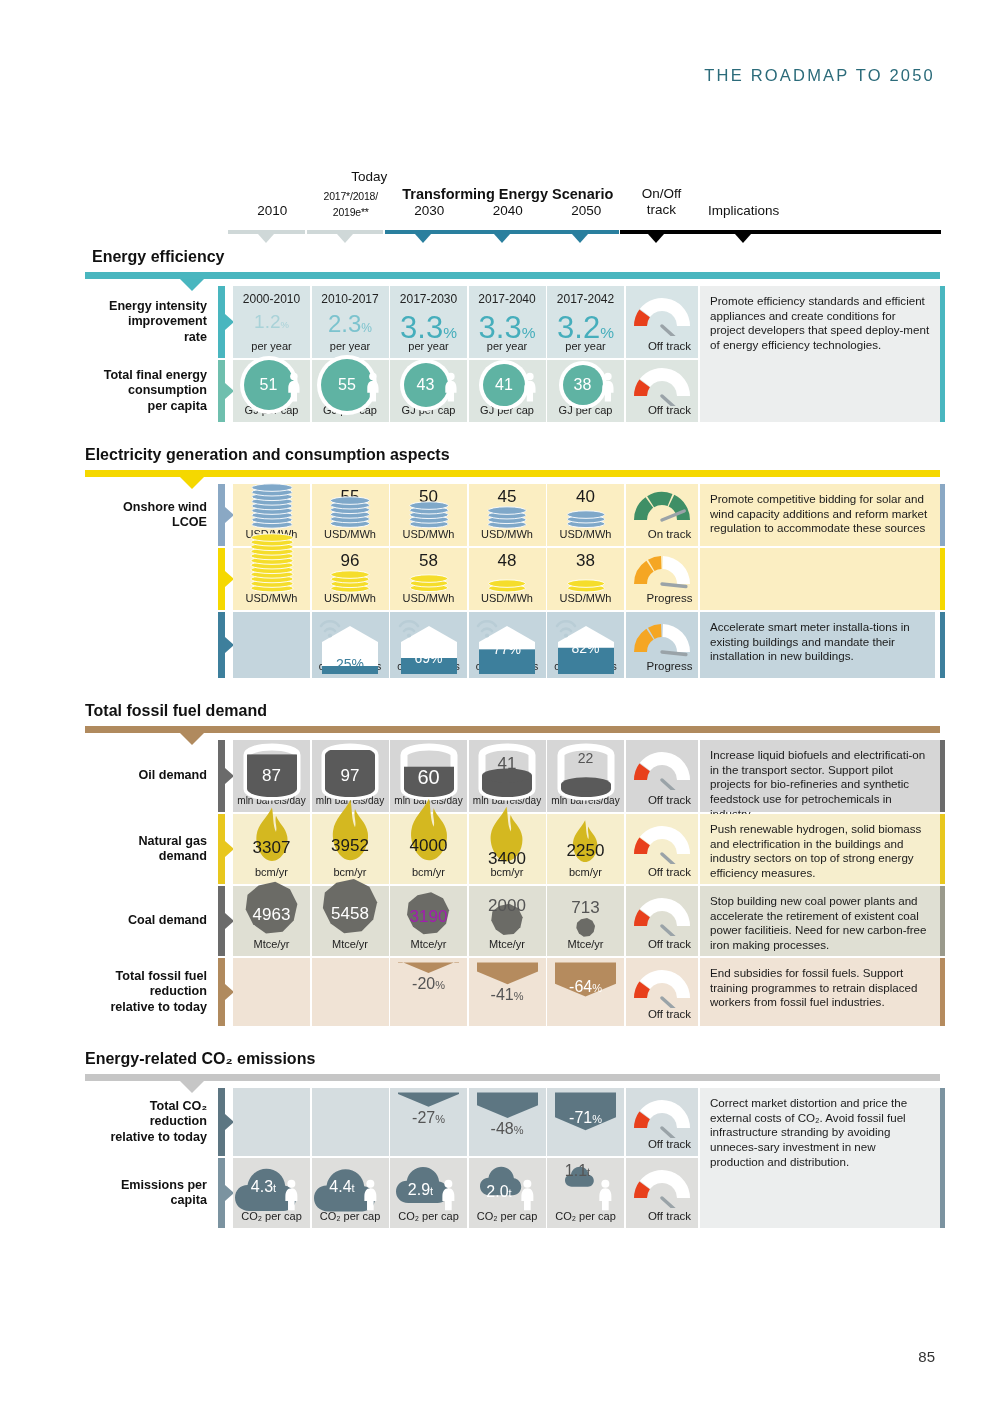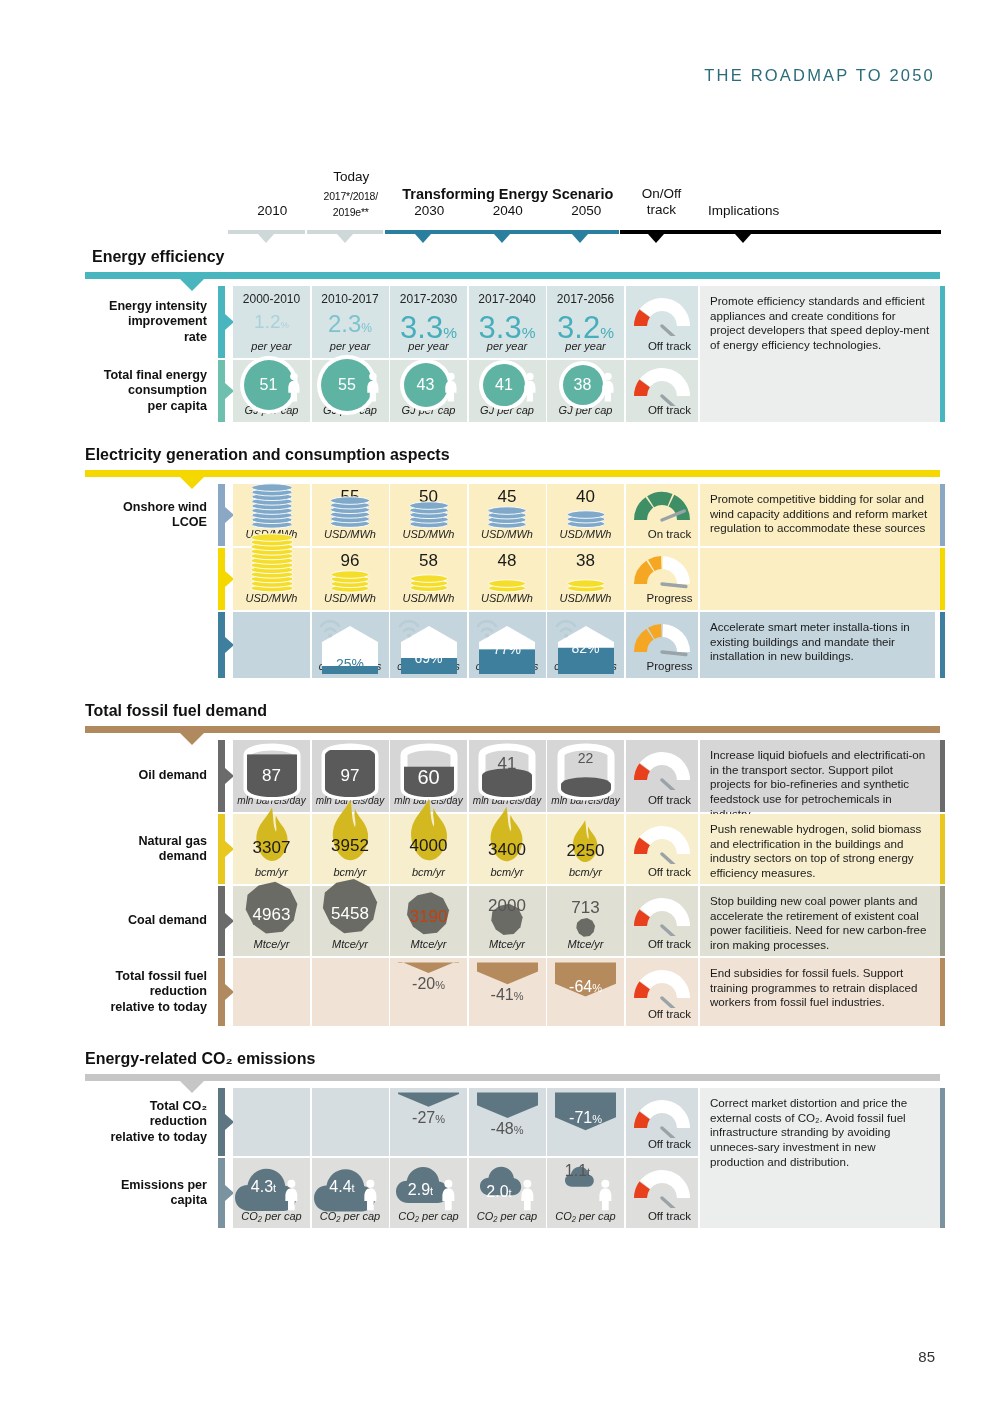--- a/index.html
+++ b/index.html
@@ -41,21 +41,21 @@
     display:flex;align-items:center;justify-content:flex-end;
     text-align:right;font-weight:bold;font-size:12.6px;line-height:1.22;color:#111;
     padding-right:8px;box-sizing:border-box;
   }
   .rbar{position:absolute;left:133px;top:0;width:7px;height:100%;}
   .rarrow{position:absolute;left:140px;width:0;height:0;
      border-top:8px solid transparent;border-bottom:8px solid transparent;}
   .cells{position:absolute;left:148px;top:0;height:100%;width:707px;}
   .cell{position:absolute;top:0;height:100%;box-sizing:border-box;}
   .c-head{position:absolute;top:6px;left:0;right:0;text-align:center;font-size:12px;color:#222;}
-  .c-unit{position:absolute;bottom:6px;left:0;right:0;text-align:center;font-size:11px;color:#222;font-style:italic;}
+  .c-unit{position:absolute;bottom:6px;left:0;right:0;text-align:center;font-size:11px;color:#222;}
   .c-unit.sm{font-size:10px;}
   .c-art{position:absolute;left:0;right:0;top:0;bottom:0;}
   .gauge-lbl{position:absolute;bottom:6px;left:0;right:0;text-align:center;font-size:11.5px;color:#222;padding-left:16px;}
   .impl{
     position:absolute;box-sizing:border-box;padding:8px 8px 6px 10px;
     font-size:11.6px;line-height:1.27;color:#1a1a1a;
   }
   .impl-edge{position:absolute;width:5px;}
   .ctr{position:absolute;left:0;right:0;text-align:center;}
   svg{display:block;}
@@ -63,21 +63,21 @@
 </head>
 <body>
 
 <div class="page">
 
   <div class="run-head">THE ROADMAP TO 2050</div>
   <div class="page-num">85</div>
 
   <div class="colhead" id="colhead">
       <div class="ch-cell " style="left: 233px; width: 78.5px; top: 43px;"><span>2010</span></div>
-      <div class="ch-cell " style="left: 312px; width: 78.5px; top: 9px;"><span>Today</span></div>
+      <div class="ch-cell " style="left: 330px; width: 78.5px; top: 9px;"><span>Today</span></div>
       <div class="ch-cell " style="left: 311.5px; width: 78.5px; top: 28px;"><span class="small-sub">2017*/2018/<br>2019e**</span></div>
       <div class="ch-title" style="left: 390px; width: 235.5px; top: 26px;">Transforming Energy Scenario</div>
       <div class="ch-cell " style="left: 390px; width: 78.5px; top: 43px;"><span>2030</span></div>
       <div class="ch-cell " style="left: 468.5px; width: 78.5px; top: 43px;"><span>2040</span></div>
       <div class="ch-cell " style="left: 547px; width: 78.5px; top: 43px;"><span>2050</span></div>
       <div class="ch-cell " style="left: 622.5px; width: 78px; top: 26px;"><span>On/Off<br>track</span></div>
       <div class="ch-cell" style="left: 708px; width: 200px; top: 43px; text-align: left;"><span>Implications</span></div>
       <div class="ch-bar" style="left: 228px; width: 76.5px; top: 70px; background: rgb(207, 216, 216);"></div>
       <div class="ch-tri" style="left: 258.25px; top: 74px; border-top: 9px solid rgb(207, 216, 216);"></div>
       <div class="ch-bar" style="left: 306.5px; width: 76.5px; top: 70px; background: rgb(207, 216, 216);"></div>
@@ -123,21 +123,21 @@
             </div>
           </div>
           <div class="cell" style="left: 235.5px; width: 77px; background: rgb(215, 228, 230);">
             <div class="c-head">2017-2040</div>
             <div class="c-unit">per year</div>
             <div class="c-art">
               <div class="ctr" style="top: 26px; color: rgb(70, 174, 188);"><span style="font-size:31px;line-height:1">3.3</span><span style="font-size:15.5px">%</span></div>
             </div>
           </div>
           <div class="cell" style="left: 314px; width: 77px; background: rgb(215, 228, 230);">
-            <div class="c-head">2017-2056</div>
+            <div class="c-head">2017-2042</div>
             <div class="c-unit">per year</div>
             <div class="c-art">
               <div class="ctr" style="top: 26px; color: rgb(70, 174, 188);"><span style="font-size:31px;line-height:1">3.2</span><span style="font-size:15.5px">%</span></div>
             </div>
           </div>
           <div class="cell" style="left: 392.5px; width: 72px; background: rgb(215, 228, 230);">
             <div style="position: absolute; left: 0px; right: 0px; top: 10px; display: flex; justify-content: center;">
               <svg width="62" height="40" viewBox="0 0 62 40">
                 <path d="M3,30.000000000000004 A28,28 0 0 1 8.347524157501468,13.542012935810757 L18.864745084375787,21.183221215612903 A15,15 0 0 0 16,30.000000000000004 Z" fill="#e8401c"></path>
                 <path d="M8.935698899011776,12.761478690881582 A28,28 0 0 1 59,29.999999999999993 L46,29.999999999999996 A15,15 0 0 0 19.179838695899164,20.76507787011513 Z" fill="#ffffff"></path>
@@ -711,21 +711,21 @@
             </div>
           </div>
           <div class="cell" style="left: 235.5px; width: 77px; background: rgb(246, 238, 205);">
             <div class="c-unit">bcm/yr</div>
             <div class="c-art">
               <div style="position: absolute; left: 0px; right: 0px; bottom: 18px; display: flex; justify-content: center; align-items: flex-end;">
                 <svg width="55.04" height="61.16480000000001" viewBox="0 0 66 74">
                   <path d="M33,2 C26,16 16,22 14,36 C12,50 21,68 33,68 C45,68 54,52 52,38 C50,26 42,22 38,12 C36,20 40,26 38,32 C34,24 35,12 33,2 Z" fill="#d4b820"></path>
                 </svg>
               </div>
-              <div class="ctr" style="font-size: 17px; color: rgb(26, 26, 26); top: 26px;">3400</div>
+              <div class="ctr" style="font-size: 17px; color: rgb(26, 26, 26); top: 35px;">3400</div>
             </div>
           </div>
           <div class="cell" style="left: 314px; width: 77px; background: rgb(246, 238, 205);">
             <div class="c-unit">bcm/yr</div>
             <div class="c-art">
               <div style="position: absolute; left: 0px; right: 0px; bottom: 18px; display: flex; justify-content: center; align-items: flex-end;">
                 <svg width="42.28" height="46.8736" viewBox="0 0 66 74">
                   <path d="M33,2 C26,16 16,22 14,36 C12,50 21,68 33,68 C45,68 54,52 52,38 C50,26 42,22 38,12 C36,20 40,26 38,32 C34,24 35,12 33,2 Z" fill="#d4b820"></path>
                 </svg>
               </div>
@@ -772,21 +772,21 @@
             </div>
           </div>
           <div class="cell" style="left: 157px; width: 77px; background: rgb(223, 223, 211);">
             <div class="c-unit">Mtce/yr</div>
             <div class="c-art">
               <div style="position: absolute; left: 0px; right: 0px; bottom: 18px; display: flex; justify-content: center; align-items: flex-end;">
                 <svg width="48.08" height="48.08" viewBox="0 0 64 62">
                   <path d="M18,6 L36,2 L52,10 L60,26 L56,44 L44,56 L26,58 L12,48 L4,32 L6,16 Z" fill="#6b6b66"></path>
                 </svg>
               </div>
-              <div class="ctr" style="font-size: 17px; color: #c2410c; top: 21.36px;">3190</div>
+              <div class="ctr" style="font-size: 17px; color: #a21caf; top: 21.36px;">3190</div>
             </div>
           </div>
           <div class="cell" style="left: 235.5px; width: 77px; background: rgb(223, 223, 211);">
             <div class="c-unit">Mtce/yr</div>
             <div class="c-art">
               <div style="position: absolute; left: 0px; right: 0px; bottom: 18px; display: flex; justify-content: center; align-items: flex-end;">
                 <svg width="35.900000000000006" height="35.900000000000006" viewBox="0 0 64 62">
                   <path d="M18,6 L36,2 L52,10 L60,26 L56,44 L44,56 L26,58 L12,48 L4,32 L6,16 Z" fill="#6b6b66"></path>
                 </svg>
               </div>

